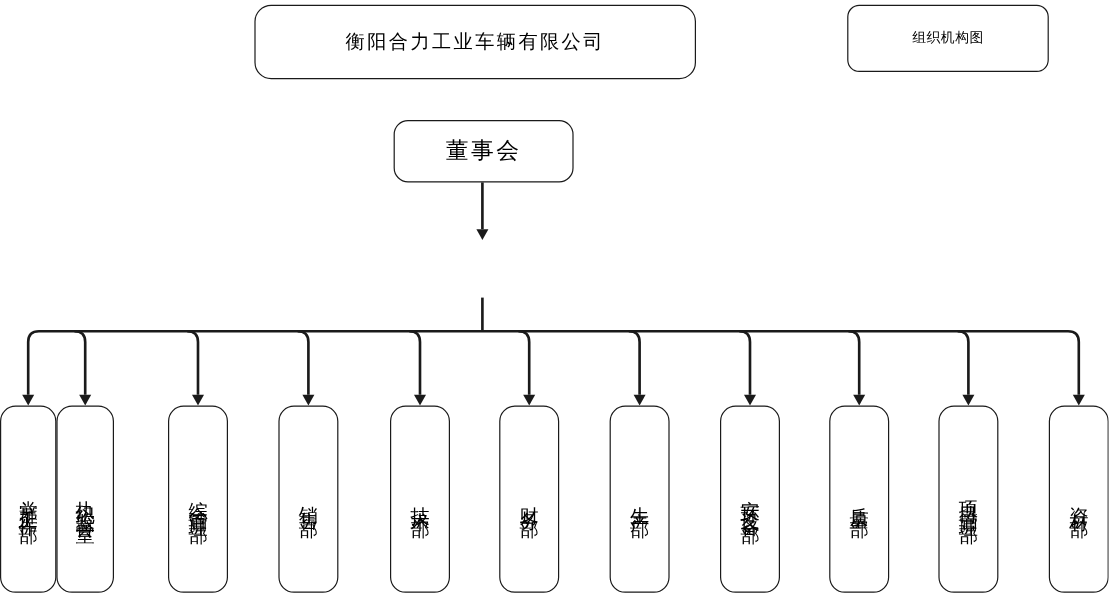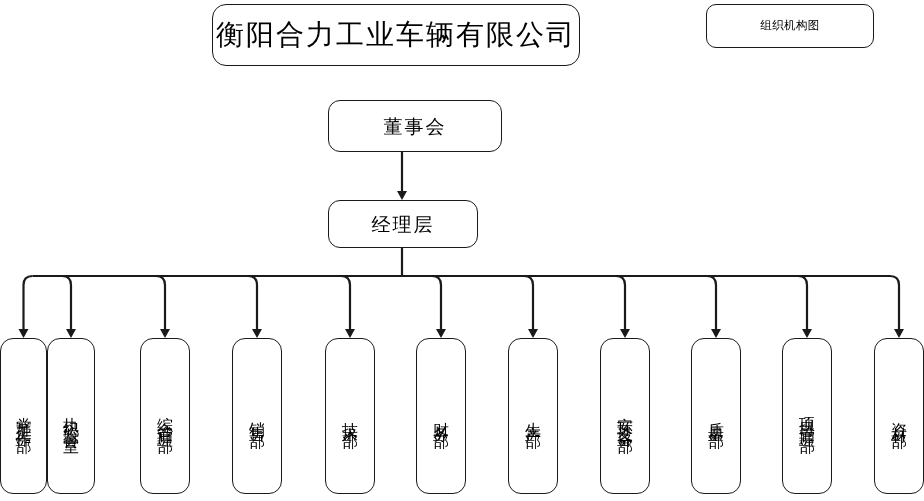--- a/index.html
+++ b/index.html
@@ -37,49 +37,49 @@
   }
   
   #company-box {
     left: 212px;
     top: 4px;
     width: 368px;
     height: 62px;
     border-radius: 14px;
   }
   #company-box .node-label {
-    font-size: 28px;
+    font-size: 16px;
     letter-spacing: 2px;
   }
   
   #meta-box {
     left: 706px;
     top: 4px;
     width: 168px;
-    height: 44px;
+    height: 56px;
     border-radius: 10px;
     flex-direction: row;
     justify-content: center;
     padding: 2px 4px;
   }
   #meta-box .meta-title {
     font-size: 11.5px;
     line-height: 1.35;
     letter-spacing: 0.4px;
   }
   #meta-box .meta-date {
     font-size: 11.5px;
     line-height: 1.35;
     letter-spacing: 0.2px;
   }
   
   #board-box {
     left: 328px;
     top: 100px;
-    width: 174px;
+    width: 150px;
     height: 52px;
     align-items: center;
   }
   #board-box .node-label {
     font-size: 19px;
     letter-spacing: 2px;
   }
   
   #management-box {
     left: 328px;
@@ -167,23 +167,20 @@
   </div>
 
   <div class="node" id="meta-box">
     <span class="meta-title">组织机构图</span>
   </div>
 
   <div class="node" id="board-box">
     <span class="node-label">董事会</span>
   </div>
 
-  <div class="node" id="management-box">
-    <span class="node-label">经理层</span>
-  </div>
 
   <div id="department-layer">
       <div class="dept-box" style="left: 0px; width: 47px;">
         <span class="dept-label">党群工作部</span>
       </div>
       <div class="dept-box" style="left: 47px; width: 48px;">
         <span class="dept-label">执纪监督室</span>
       </div>
       <div class="dept-box" style="left: 140px; width: 50px;">
         <span class="dept-label">综合管理部</span>

